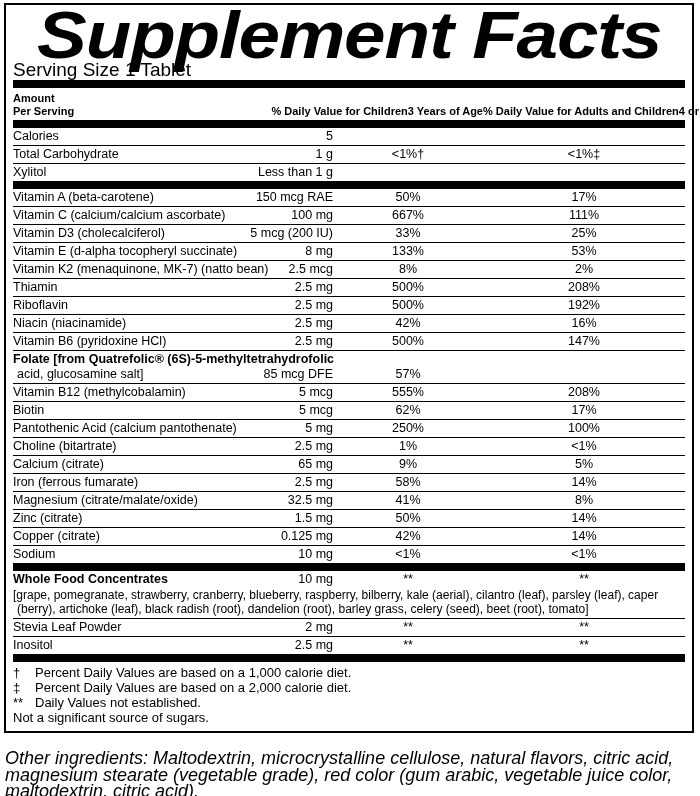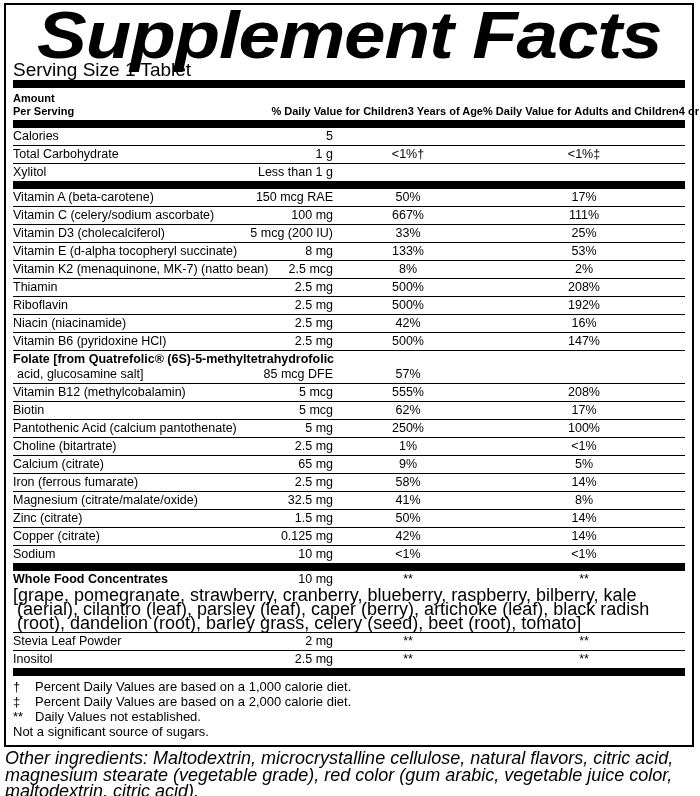--- a/index.html
+++ b/index.html
@@ -28,21 +28,21 @@
   .row{font-size:12.5px;}
   .row.rule{border-top:1px solid #000;}
   .grid{display:grid;grid-template-columns:320px 150px 1fr;line-height:17px;align-items:baseline;}
   .c1{display:flex;justify-content:space-between;gap:4px;}
   .amt{white-space:nowrap;}
   .dv{text-align:center;}
   .bold{font-weight:bold;}
   .l1{line-height:15px;padding-top:1px;font-weight:bold;}
   .row.two .grid{line-height:15px;padding-bottom:1px;}
   .row.two .c1 .lbl{padding-left:4px;}
-  .sub{font-size:18px;line-height:14px;padding-left:4px;text-indent:-4px;margin-bottom:2px;}
+  .sub{font-size:12px;line-height:14px;padding-left:4px;text-indent:-4px;margin-bottom:2px;}
   .footnotes{padding:3px 0 2px 0;}
   .fn{display:flex;font-size:13px;line-height:15px;}
   .fn .sym{width:22px;flex:none;}
   .other{
     position:absolute;left:5px;top:732px;width:692px;
     font-size:18px;line-height:16.5px;font-style:italic;
   }
   .contains{position:absolute;left:5px;top:778px;font-size:13px;line-height:16px;}
 </style>
 </head>
@@ -105,21 +105,21 @@
             <span class="lbl">Vitamin A (beta-carotene)</span>
             <span class="amt">150 mcg RAE</span>
           </div>
           <div class="dv">50%</div>
           <div class="dv">17%</div>
         </div>
       </div>
       <div class="row rule">
         <div class="grid">
           <div class="c1">
-            <span class="lbl">Vitamin C (celery/sodium ascorbate)</span>
+            <span class="lbl">Vitamin C (calcium/calcium ascorbate)</span>
             <span class="amt">100 mg</span>
           </div>
           <div class="dv">667%</div>
           <div class="dv">111%</div>
         </div>
       </div>
       <div class="row rule">
         <div class="grid">
           <div class="c1">
             <span class="lbl">Vitamin D3 (cholecalciferol)</span>

